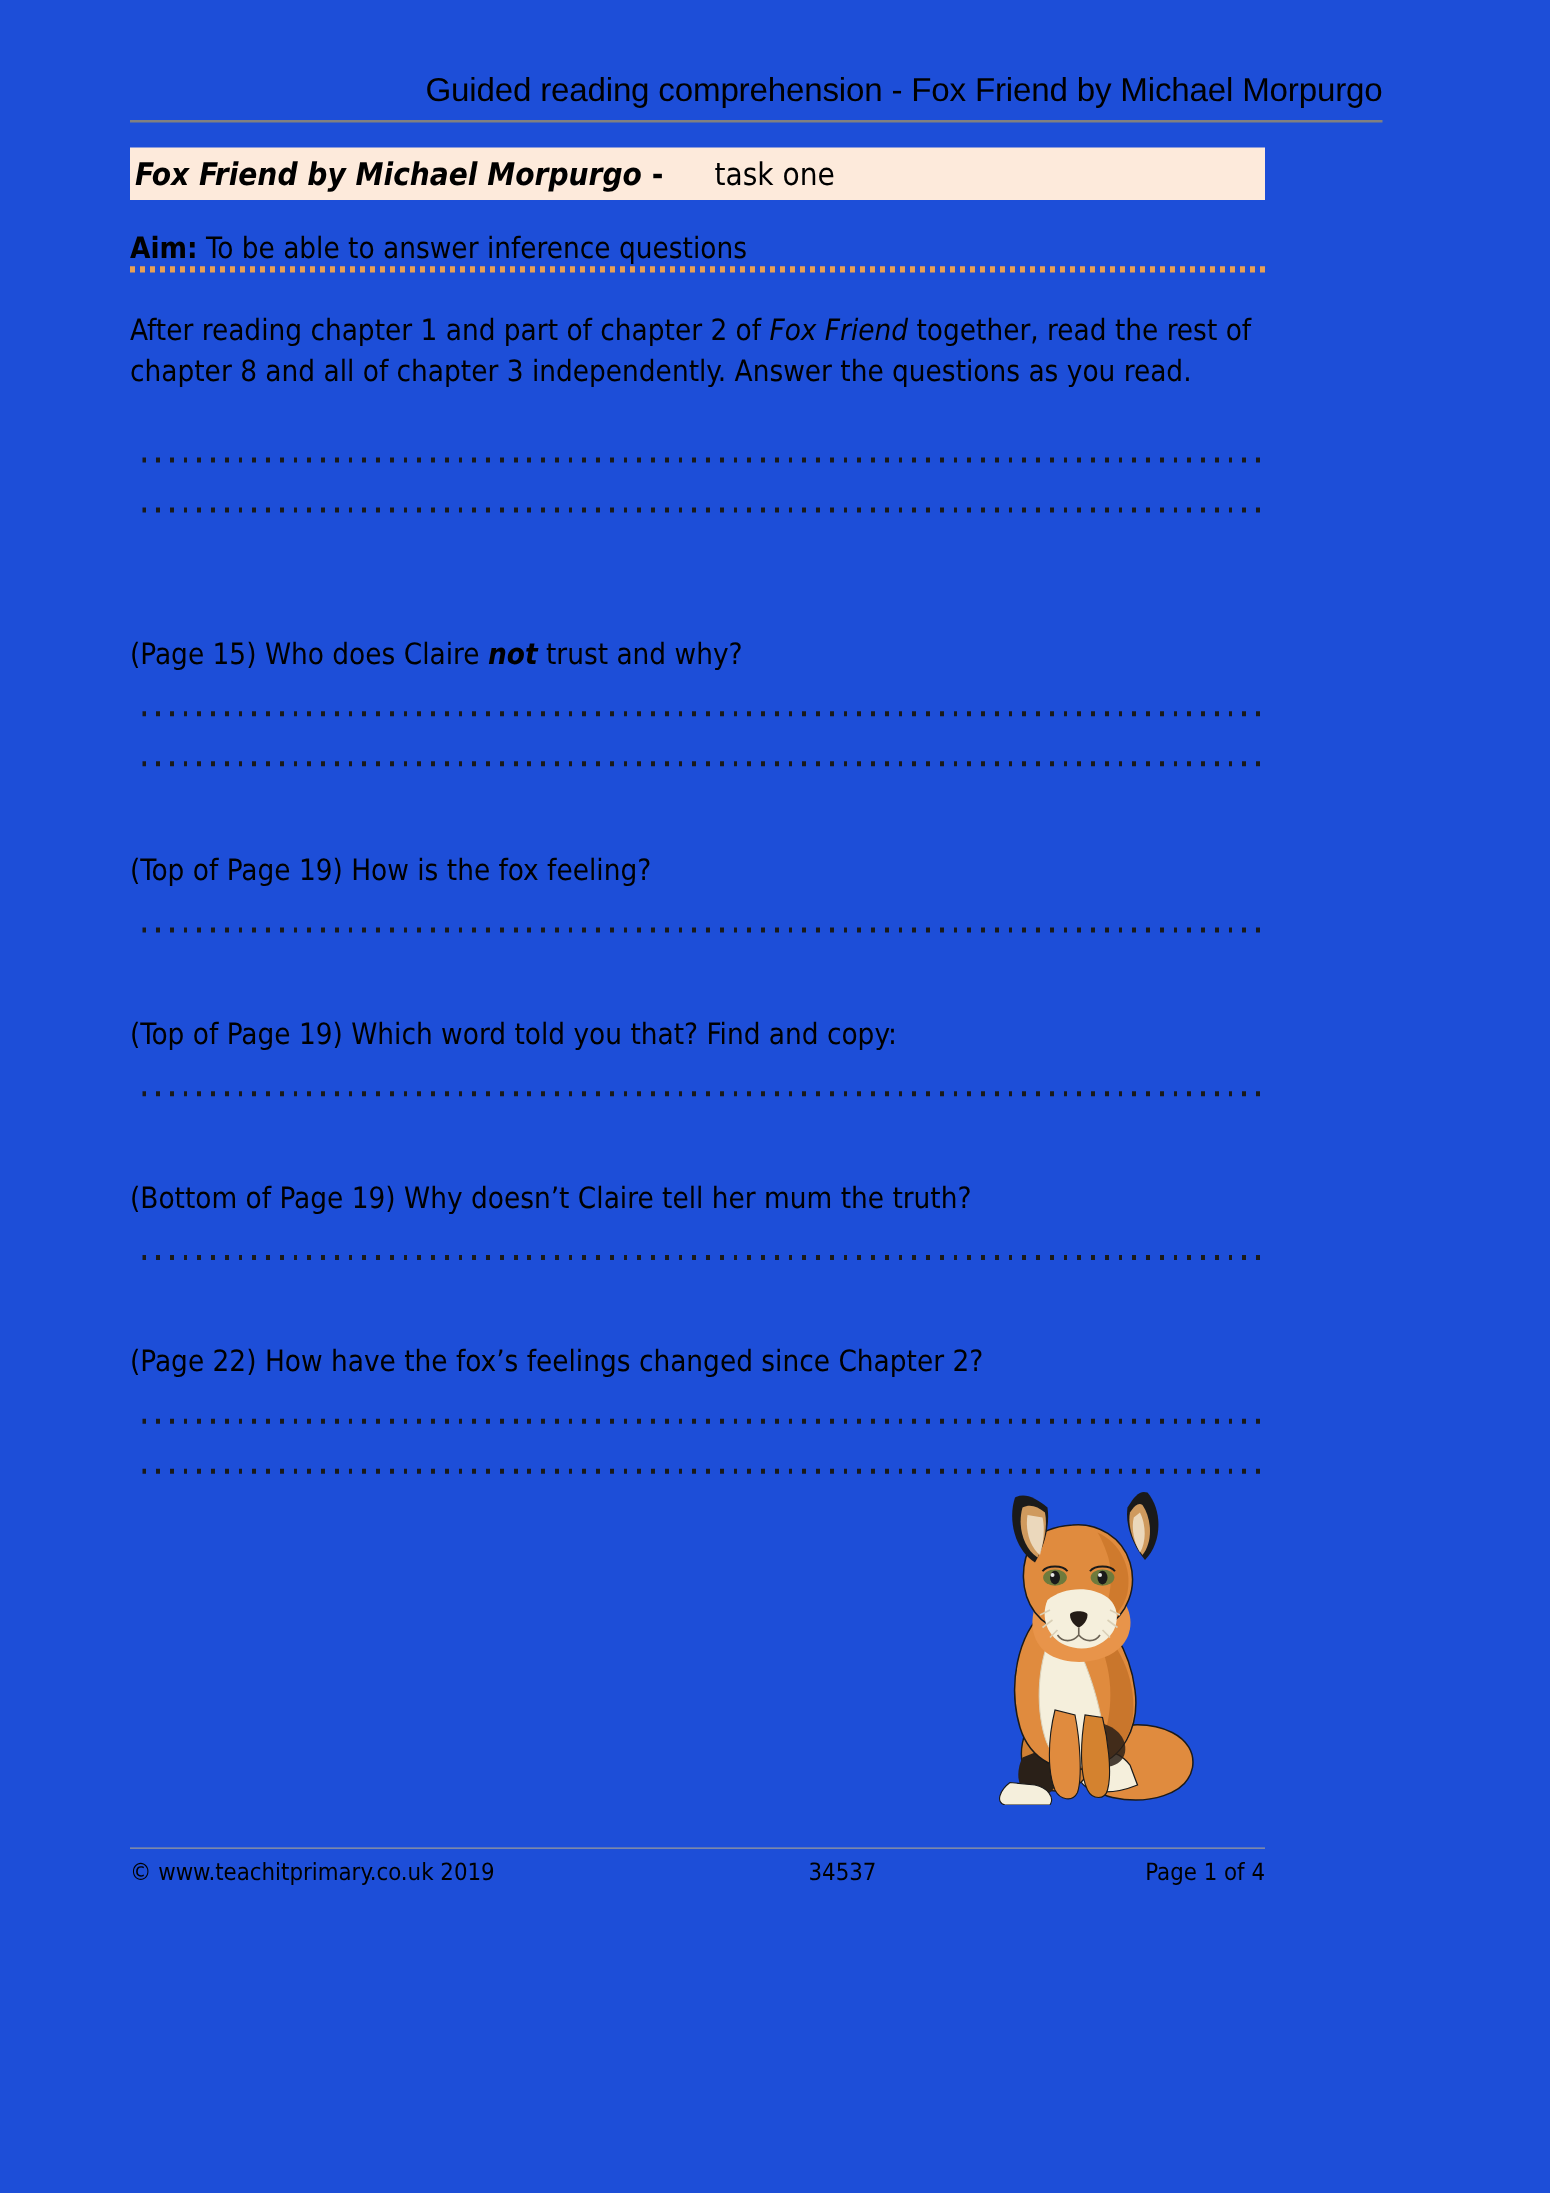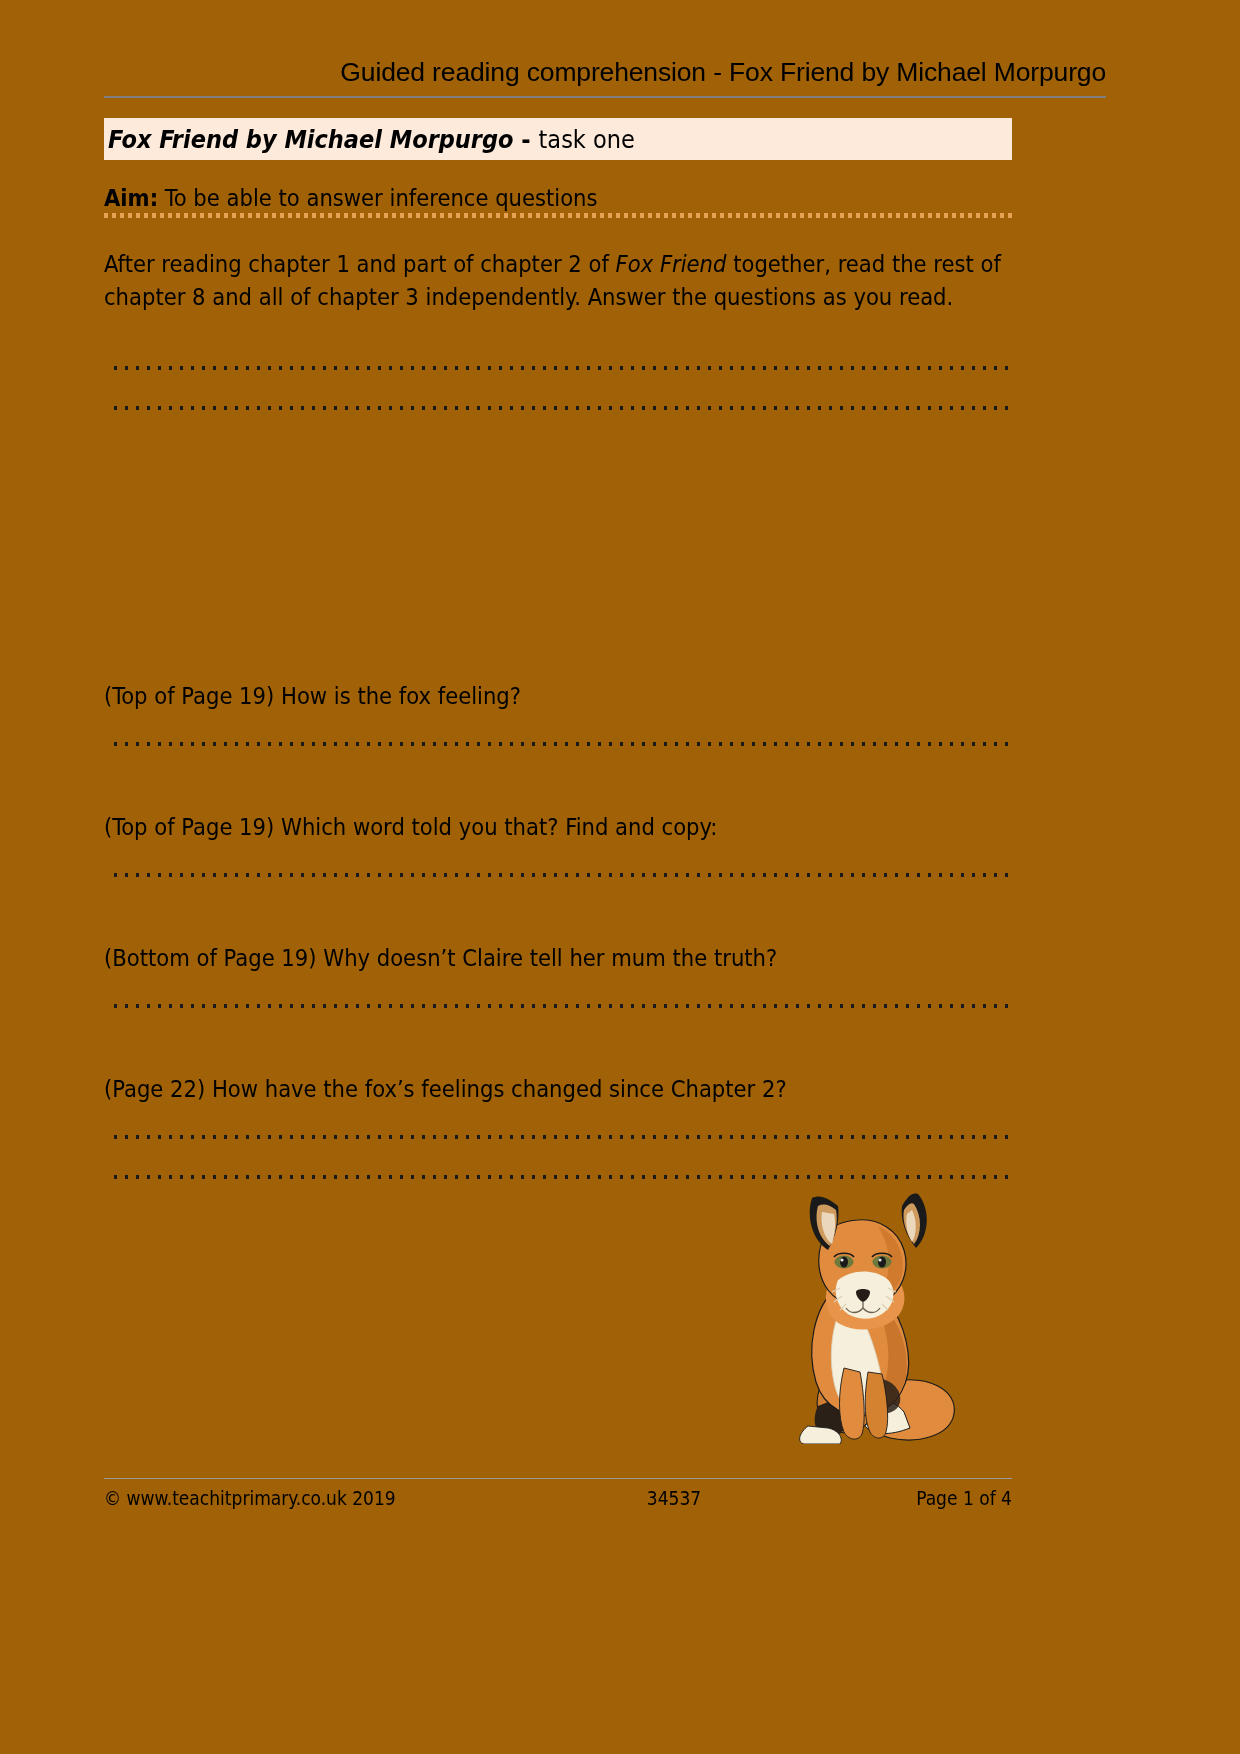--- a/index.html
+++ b/index.html
@@ -7,21 +7,21 @@
     padding: 0;
     background: #ffffff;
   }
   body {
     font-family: "DejaVu Sans Condensed", "Liberation Sans Narrow", "Liberation Sans", sans-serif;
   }
   .page {
     position: relative;
     width: 1240px;
     height: 1754px;
-    background: #a16207;
+    background: #1d4ed8;
     overflow: hidden;
   }
 
   
   .header-wrap {
     position: absolute;
     left: 104px;
     top: 56px;
     width: 1002px;
   }
@@ -60,20 +60,21 @@
   .banner-text .b-title {
     font-weight: bold;
     font-style: italic;
   }
   .banner-text .b-sep {
     font-weight: bold;
   }
   .banner-text .b-task {
     font-weight: normal;
     font-style: normal;
+    margin-left: 33px;
   }
 
   
   .aim {
     position: absolute;
     left: 104px;
     top: 184px;
     font-size: 23.5px;
     color: #000000;
     white-space: nowrap;
@@ -182,20 +183,27 @@
 
   <div class="intro">
     <span>After reading chapter 1 and part of chapter 2 of </span><em>Fox Friend</em><span> together, read the rest of chapter 8 and all of chapter 3 independently. Answer the questions as you read.</span>
   </div>
 
   <div class="qblock" style="top:336px;">
     <div class="answer-line l1"></div>
     <div class="answer-line l2"></div>
   </div>
 
+  <div class="qblock" style="top:508px;">
+    <div class="qtext">
+      <span>(Page 15) Who does Claire </span><span class="em-bi">not</span><span> trust and why?</span>
+    </div>
+    <div class="answer-line l1"></div>
+    <div class="answer-line l2"></div>
+  </div>
 
   <div class="qblock" style="top:681px;">
     <div class="qtext">(Top of Page 19) How is the fox feeling?</div>
     <div class="answer-line l1"></div>
   </div>
 
   <div class="qblock" style="top:812px;">
     <div class="qtext">(Top of Page 19) Which word told you that? Find and copy:</div>
     <div class="answer-line l1"></div>
   </div>

